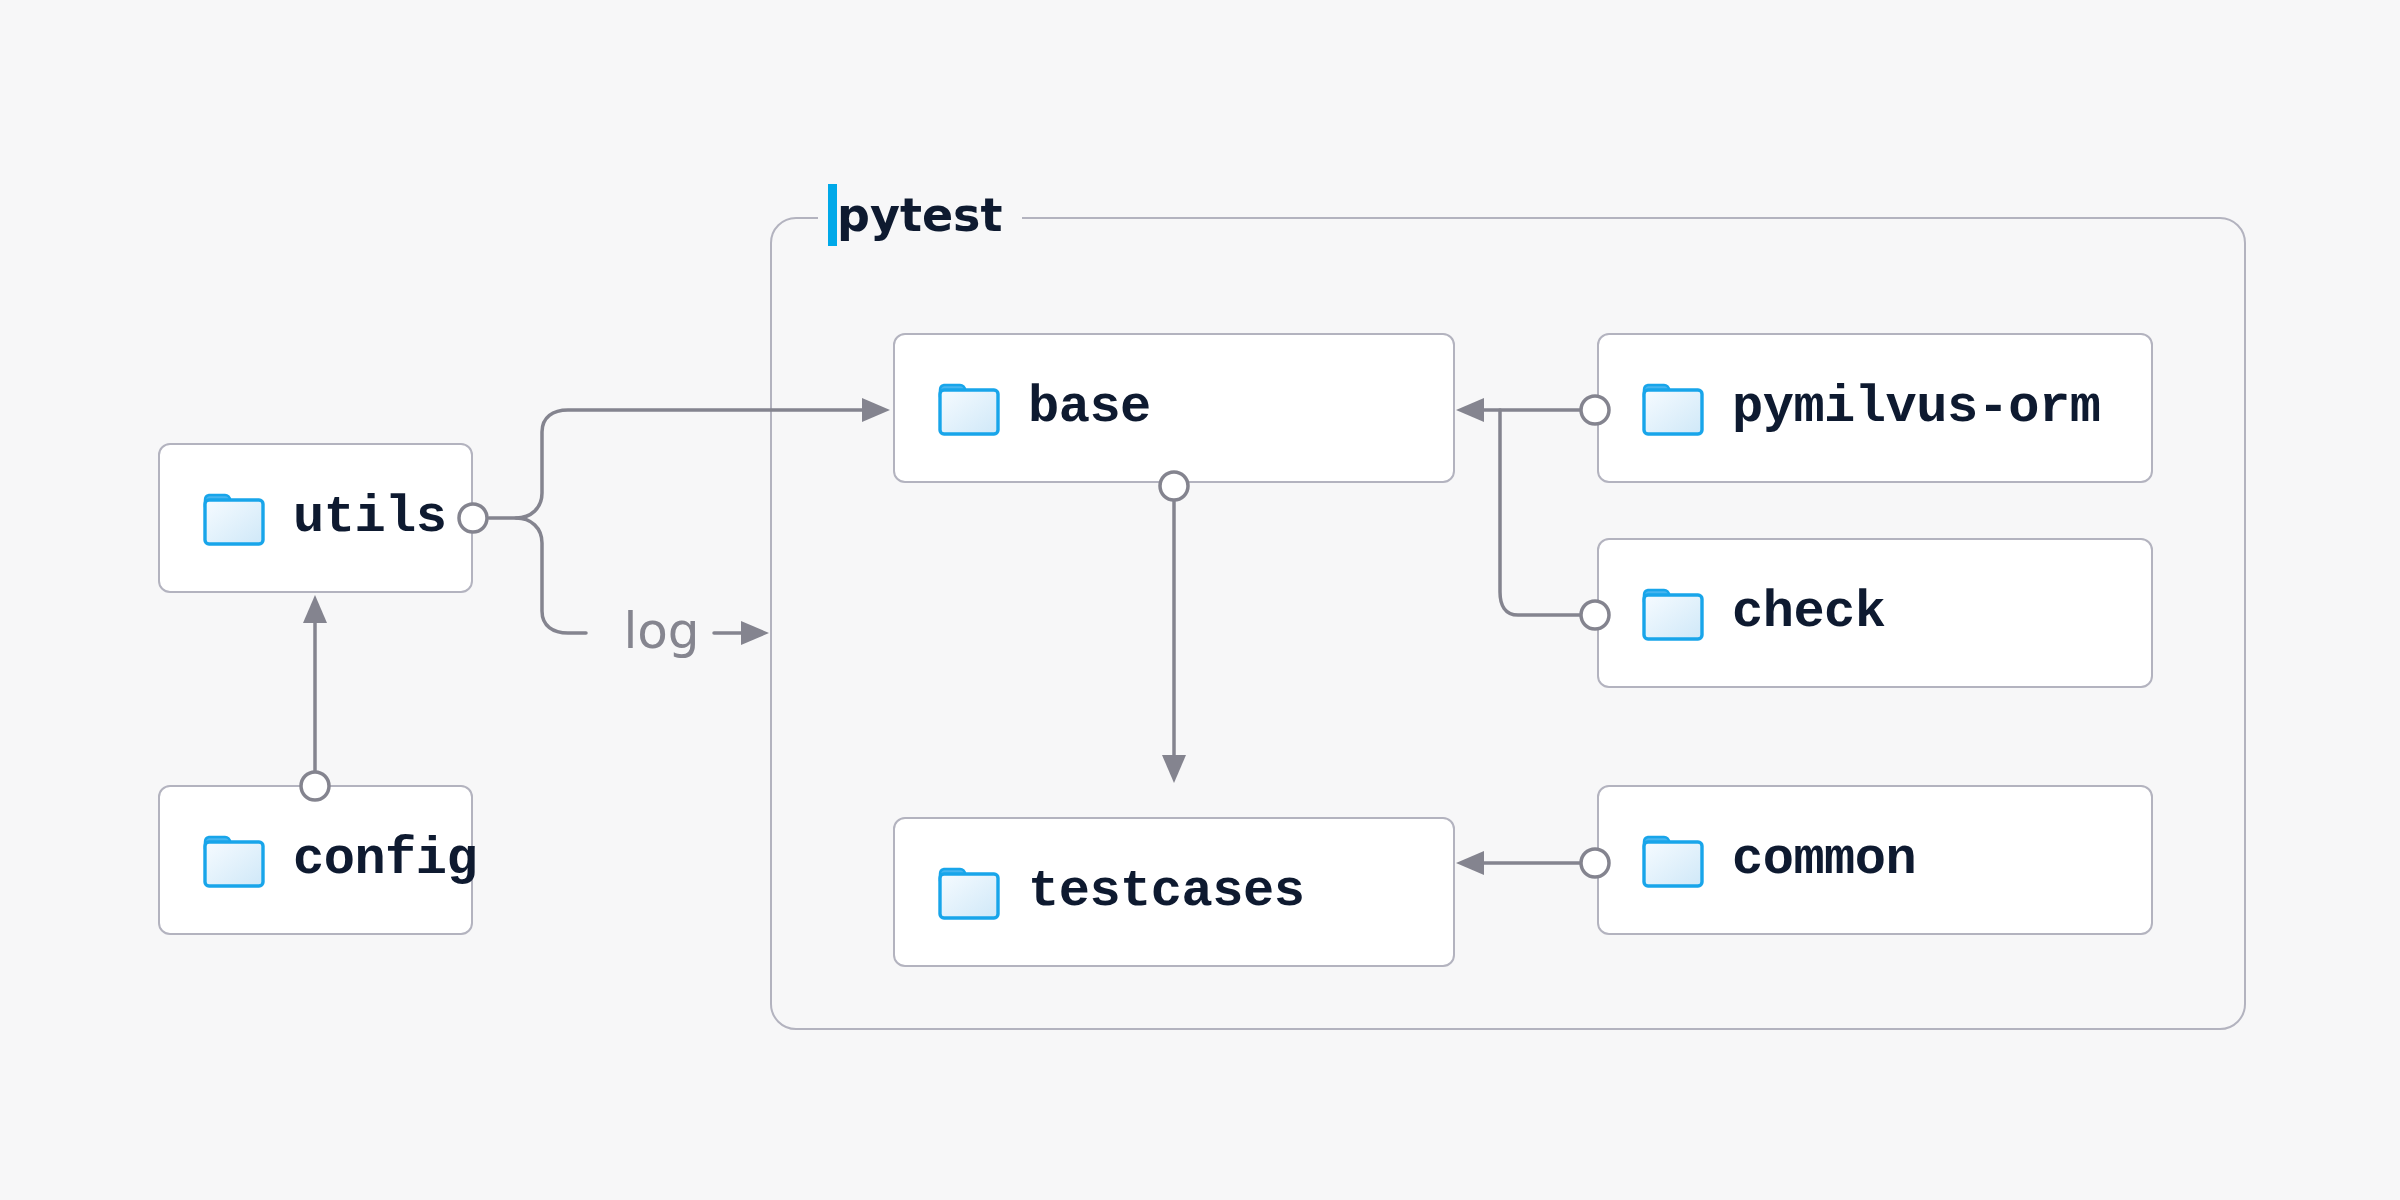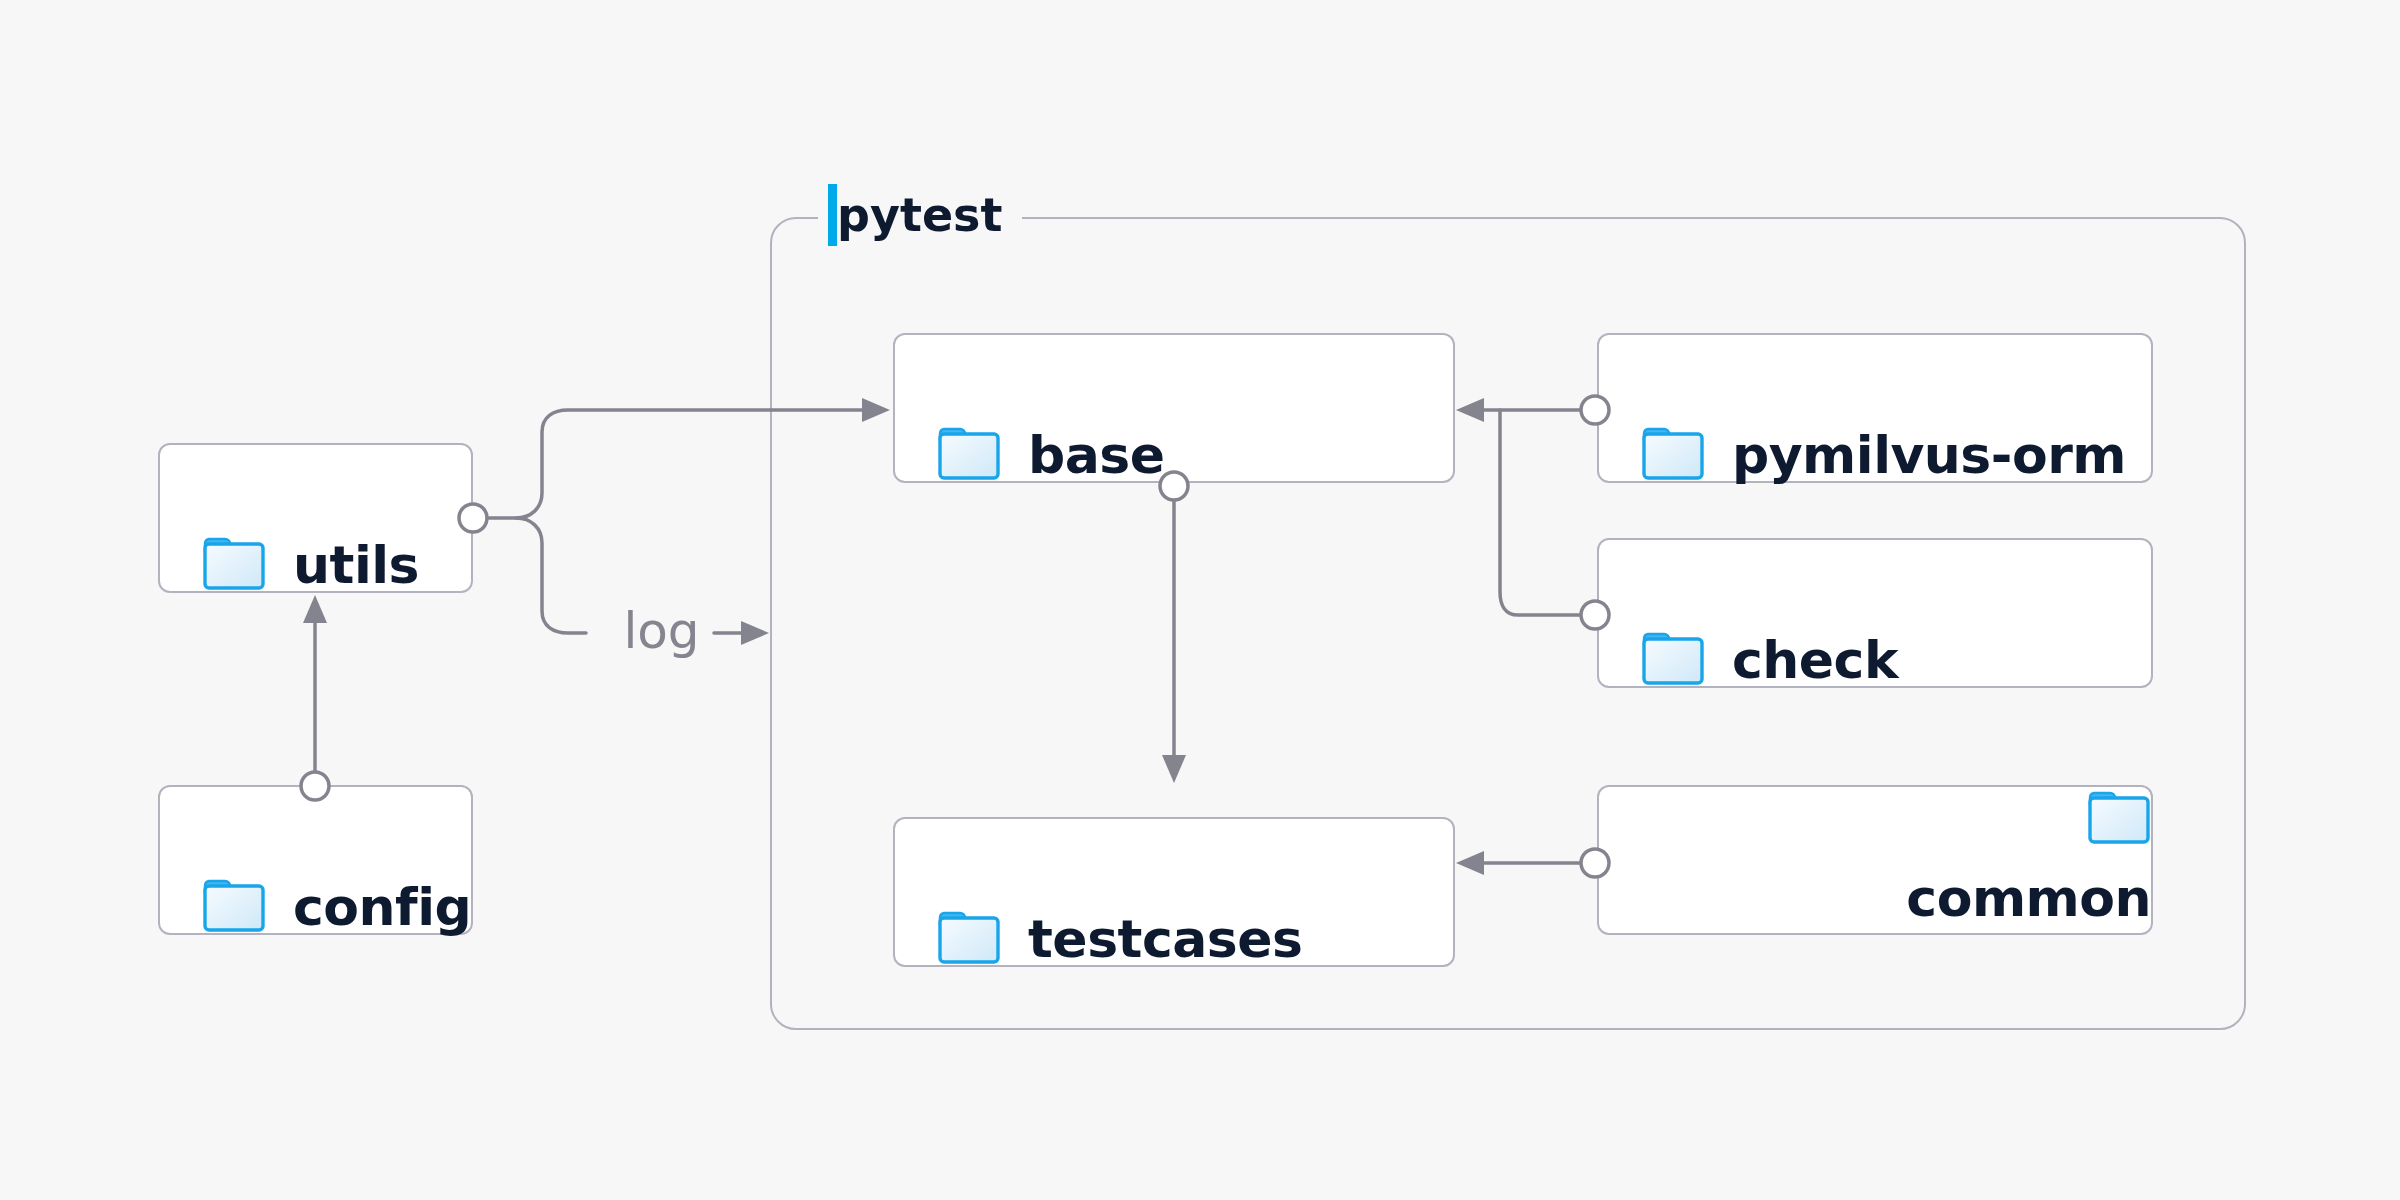--- a/index.html
+++ b/index.html
@@ -55,41 +55,42 @@
     line-height:1;
   }
   
   .node{
     position:absolute;
     background:#ffffff;
     border:2px solid var(--box-border);
     border-radius:12px;
     box-sizing:border-box;
     display:flex;
-    align-items:flex-end;
+    align-items:center;
     gap:27px;
     padding-left:42px;
     z-index:3;
+    font-family:Liberation Mono, monospace;
   }
   .node .label{
     font-size:52px;
     font-weight:600;
     color:var(--text-dark);
     line-height:1;
     white-space:nowrap;
     letter-spacing:-0.5px;
   }
   .node .folder{flex:0 0 auto;}
   #node-utils      {left:158px;  top:443px; width:315px; height:150px;}
   #node-config     {left:158px;  top:785px; width:315px; height:150px;}
   #node-base       {left:893px;  top:333px; width:562px; height:150px;}
   #node-testcases  {left:893px;  top:785px; width:562px; height:150px;margin-top:32px;}
   #node-pymilvus   {left:1597px; top:333px; width:556px; height:150px;}
   #node-check      {left:1597px; top:538px; width:556px; height:150px;}
-  #node-common     {left:1597px; top:785px; width:556px; height:150px;flex-direction:column;}
+  #node-common     {left:1597px; top:785px; width:556px; height:150px;}
   
   svg.wires{
     position:absolute;
     left:0; top:0;
     z-index:5;
     pointer-events:none;
   }
   .wire{
     fill:none;
     stroke:var(--wire);

